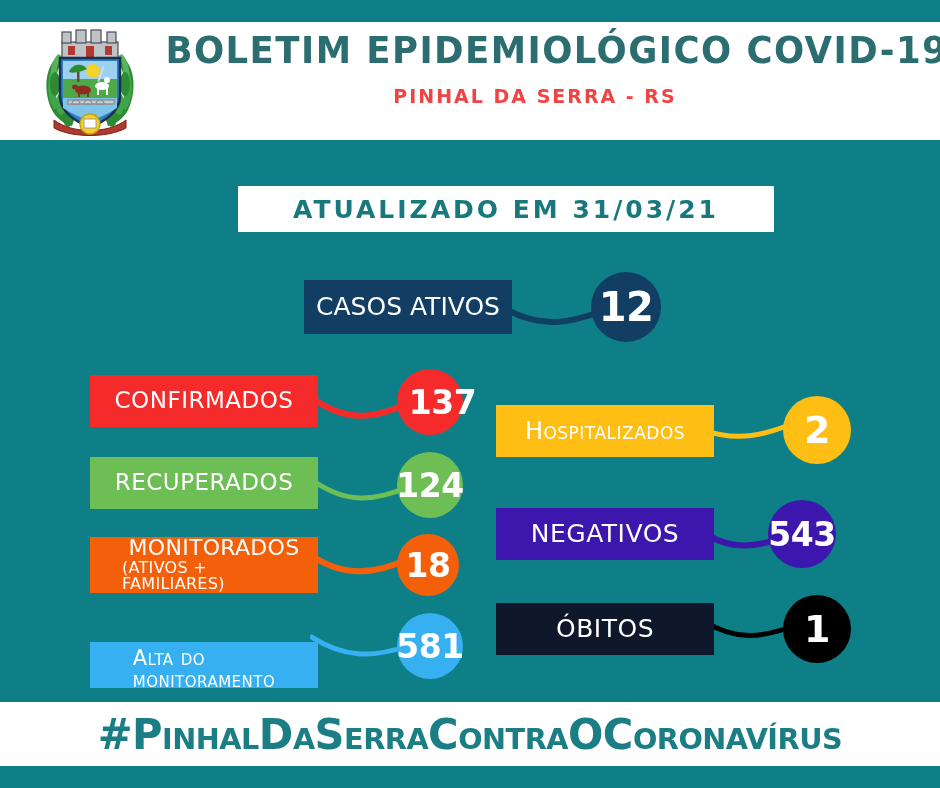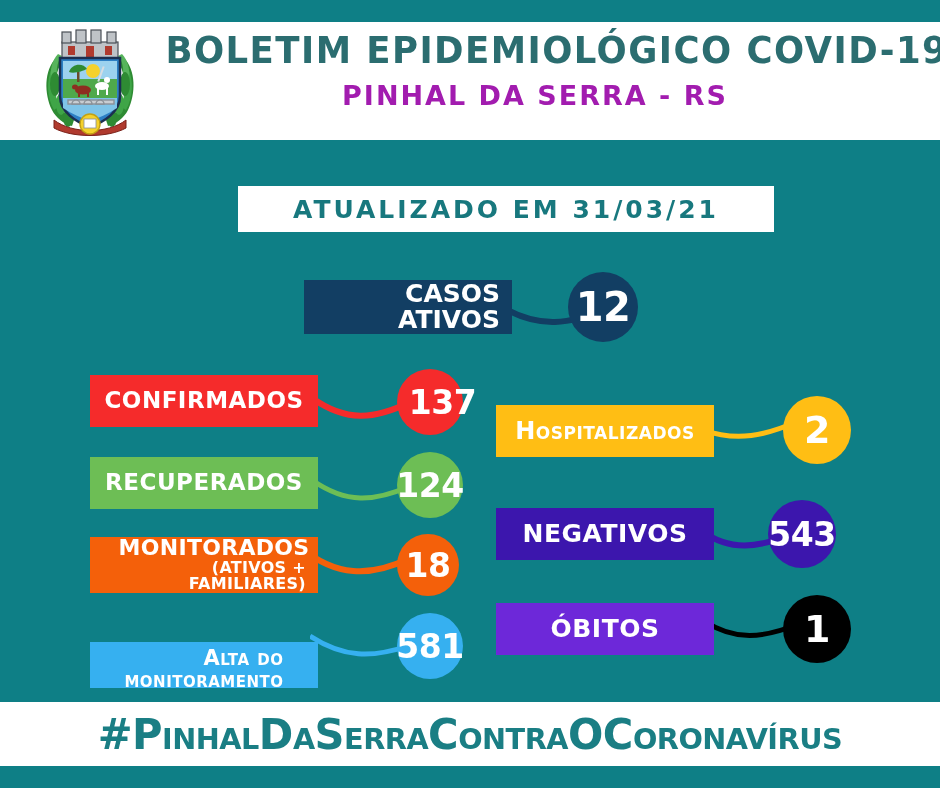--- a/index.html
+++ b/index.html
@@ -51,23 +51,23 @@
     font-size: 37px;
     letter-spacing: 1.5px;
     color: #2B6D70;
     line-height: 50px;
     white-space: nowrap;
     transform: scaleX(0.96);
   }
   .title-sub {
     font-family: "DejaVu Sans", sans-serif;
     font-weight: bold;
-    font-size: 27px;
+    font-size: 19px;
     letter-spacing: 2px;
-    color: #a21caf;
+    color: #ef4444;
     line-height: 40px;
     white-space: nowrap;
   }
   .header-rule {
     position: absolute;
     left: 0; top: 140px;
     width: 940px; height: 6px;
     background: #0E7F86;
   }
 
@@ -97,23 +97,23 @@
   .stat-bar {
     position: absolute;
     display: flex;
     align-items: center;
     justify-content: center;
     box-sizing: border-box;
     padding: 0 12px;
   }
   .stat-label {
     font-family: "DejaVu Sans", sans-serif;
-    font-weight: bold;
+    font-weight: normal;
     color: #FFFFFF;
-    text-align: right;
+    text-align: left;
     line-height: 1.03;
     white-space: pre-line;
   }
   .stat-circle {
     position: absolute;
     border-radius: 50%;
     display: flex;
     align-items: center;
     justify-content: center;
   }
@@ -253,21 +253,21 @@
     <span class="date-text">ATUALIZADO EM 31/03/21</span>
   </div>
 
   <div class="stat">
     <svg class="connector" style="left:500px; top:290px; width:130px; height:44px;" viewBox="0 0 130 44">
       <path d="M0 16 C40 40 70 34 110 18" stroke="#123E63" stroke-width="6" fill="none"></path>
     </svg>
     <div class="stat-bar" style="left:304px; top:280px; width:208px; height:54px; background:#123E63;">
       <span class="stat-label" style="font-size:25px; letter-spacing:0px;">CASOS ATIVOS</span>
     </div>
-    <div class="stat-circle" style="left:568px; top:272px; width:70px; height:70px; background:#123E63;">
+    <div class="stat-circle" style="left:591px; top:272px; width:70px; height:70px; background:#123E63;">
       <span class="stat-value" style="font-size:40px;">12</span>
     </div>
   </div>
 
   <div class="stat">
     <svg class="connector" style="left:312px; top:388px; width:110px; height:42px;" viewBox="0 0 110 42">
       <path d="M0 10 C34 34 62 32 98 14" stroke="#F52B2B" stroke-width="6" fill="none"></path>
     </svg>
     <div class="stat-bar" style="left:90px; top:375px; width:228px; height:52px; background:#F52B2B;">
       <span class="stat-label" style="font-size:23px; letter-spacing:0.5px;">CONFIRMADOS</span>
@@ -336,21 +336,21 @@
     </div>
     <div class="stat-circle" style="left:768px; top:500px; width:68px; height:68px; background:#3C16AD;">
       <span class="stat-value" style="font-size:33px;">543</span>
     </div>
   </div>
 
   <div class="stat">
     <svg class="connector" style="left:703px; top:610px; width:105px; height:40px;" viewBox="0 0 105 40">
       <path d="M0 10 C32 32 60 28 96 14" stroke="#000000" stroke-width="5" fill="none"></path>
     </svg>
-    <div class="stat-bar" style="left:496px; top:603px; width:218px; height:52px; background:#6d28d9;">
+    <div class="stat-bar" style="left:496px; top:603px; width:218px; height:52px; background:#0f172a;">
       <span class="stat-label" style="font-size:25px; letter-spacing:0.5px;">ÓBITOS</span>
     </div>
     <div class="stat-circle" style="left:783px; top:595px; width:68px; height:68px; background:#000000;">
       <span class="stat-value" style="font-size:38px;">1</span>
     </div>
   </div>
 
   <div class="footer-rule-top"></div>
   <div class="footer-band">
     <span class="footer-text">#PinhalDaSerraContraOCoronavírus</span>

